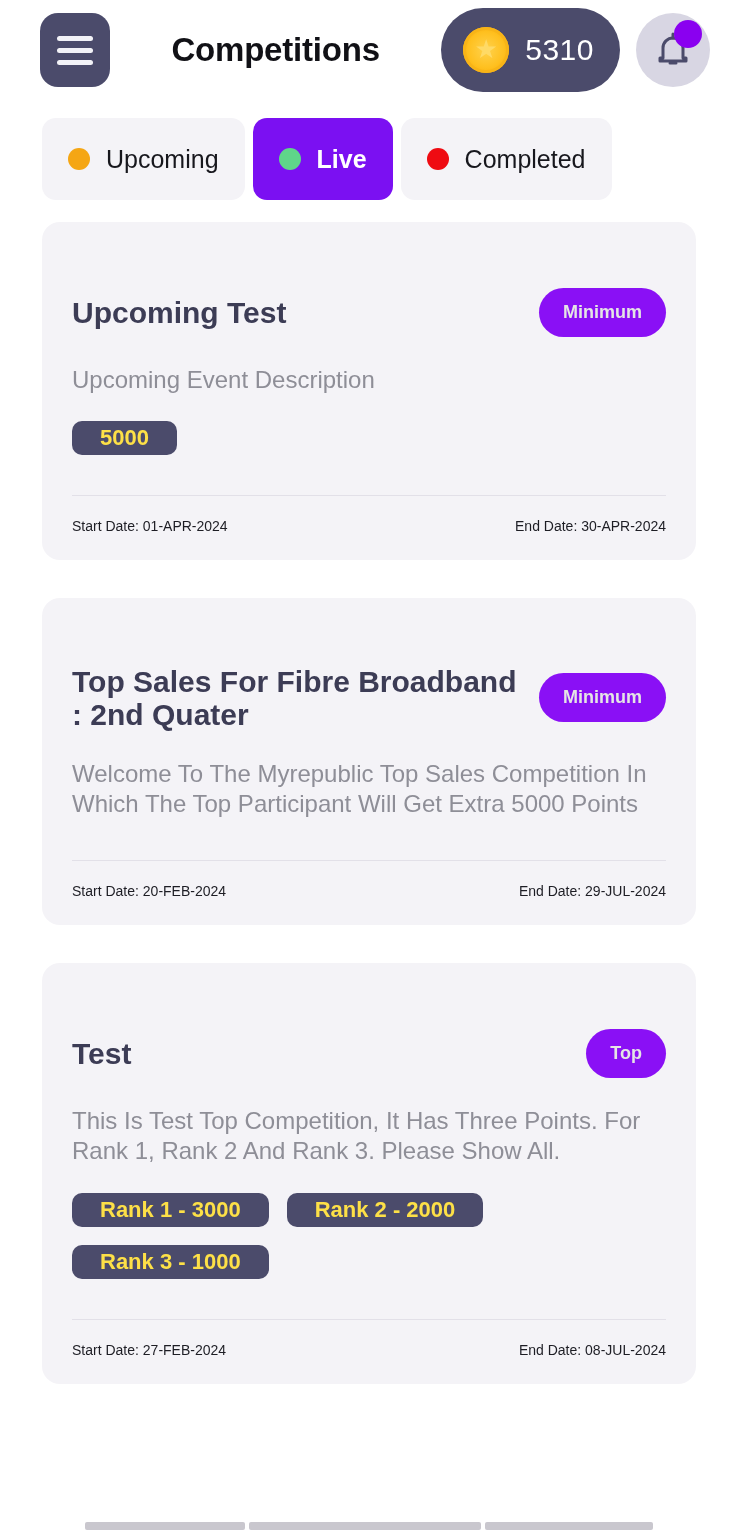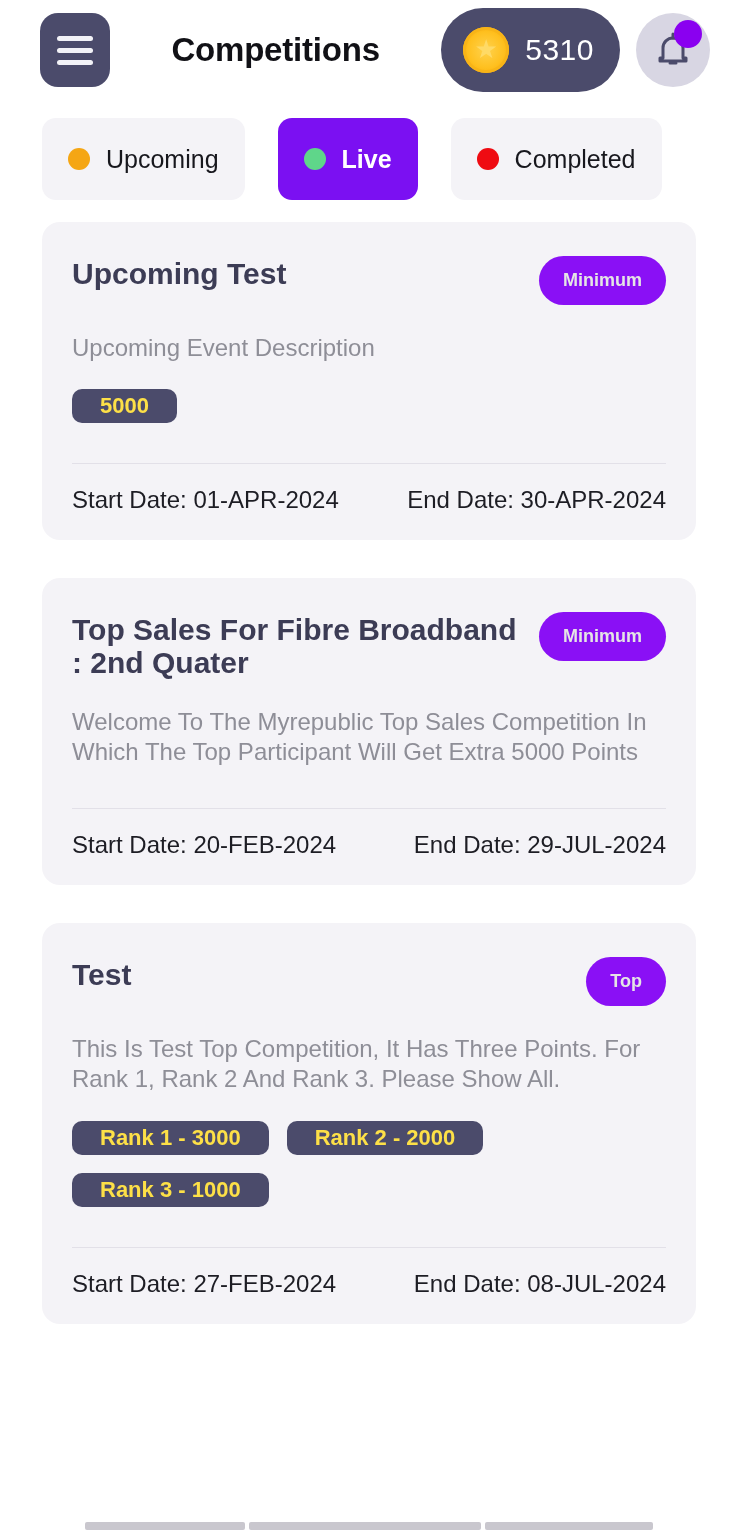--- a/index.html
+++ b/index.html
@@ -123,21 +123,21 @@
     width: 28px;
     height: 28px;
     border-radius: 50%;
     background: #8a00f0;
   }
 
   
   .tabs {
     flex: 0 0 auto;
     display: flex;
-    gap: 33px;
+    gap: 8px;
     padding: 18px 40px 0 42px;
   }
   .tab {
     height: 82px;
     border-radius: 14px;
     background: #f4f3f7;
     display: flex;
     align-items: center;
     gap: 16px;
     padding: 0 26px;
@@ -176,22 +176,23 @@
   .card {
     background: #f4f3f7;
     border-radius: 18px;
     padding: 30px 30px 0 30px;
     display: flex;
     flex-direction: column;
   }
 
   .card-head {
     display: flex;
-    align-items: flex-start;
+    align-items: center;
     gap: 14px;
+    margin-top: 32px;
   }
   .card-title {
     flex: 1 1 auto;
     font-size: 30px;
     font-weight: bold;
     color: #3c3c55;
     line-height: 1.07;
     padding-top: 6px;
   }
   .badge {
@@ -238,21 +239,21 @@
     margin-top: 40px;
   }
 
   .date-row {
     display: flex;
     justify-content: space-between;
     align-items: center;
     padding: 22px 0 26px 0;
   }
   .date-text {
-    font-size: 24px;
+    font-size: 14px;
     color: #1d1d24;
     text-align: center;
   }
 
   
   .nav-hint {
     flex: 0 0 auto;
     height: 26px;
     display: flex;
     align-items: flex-end;

